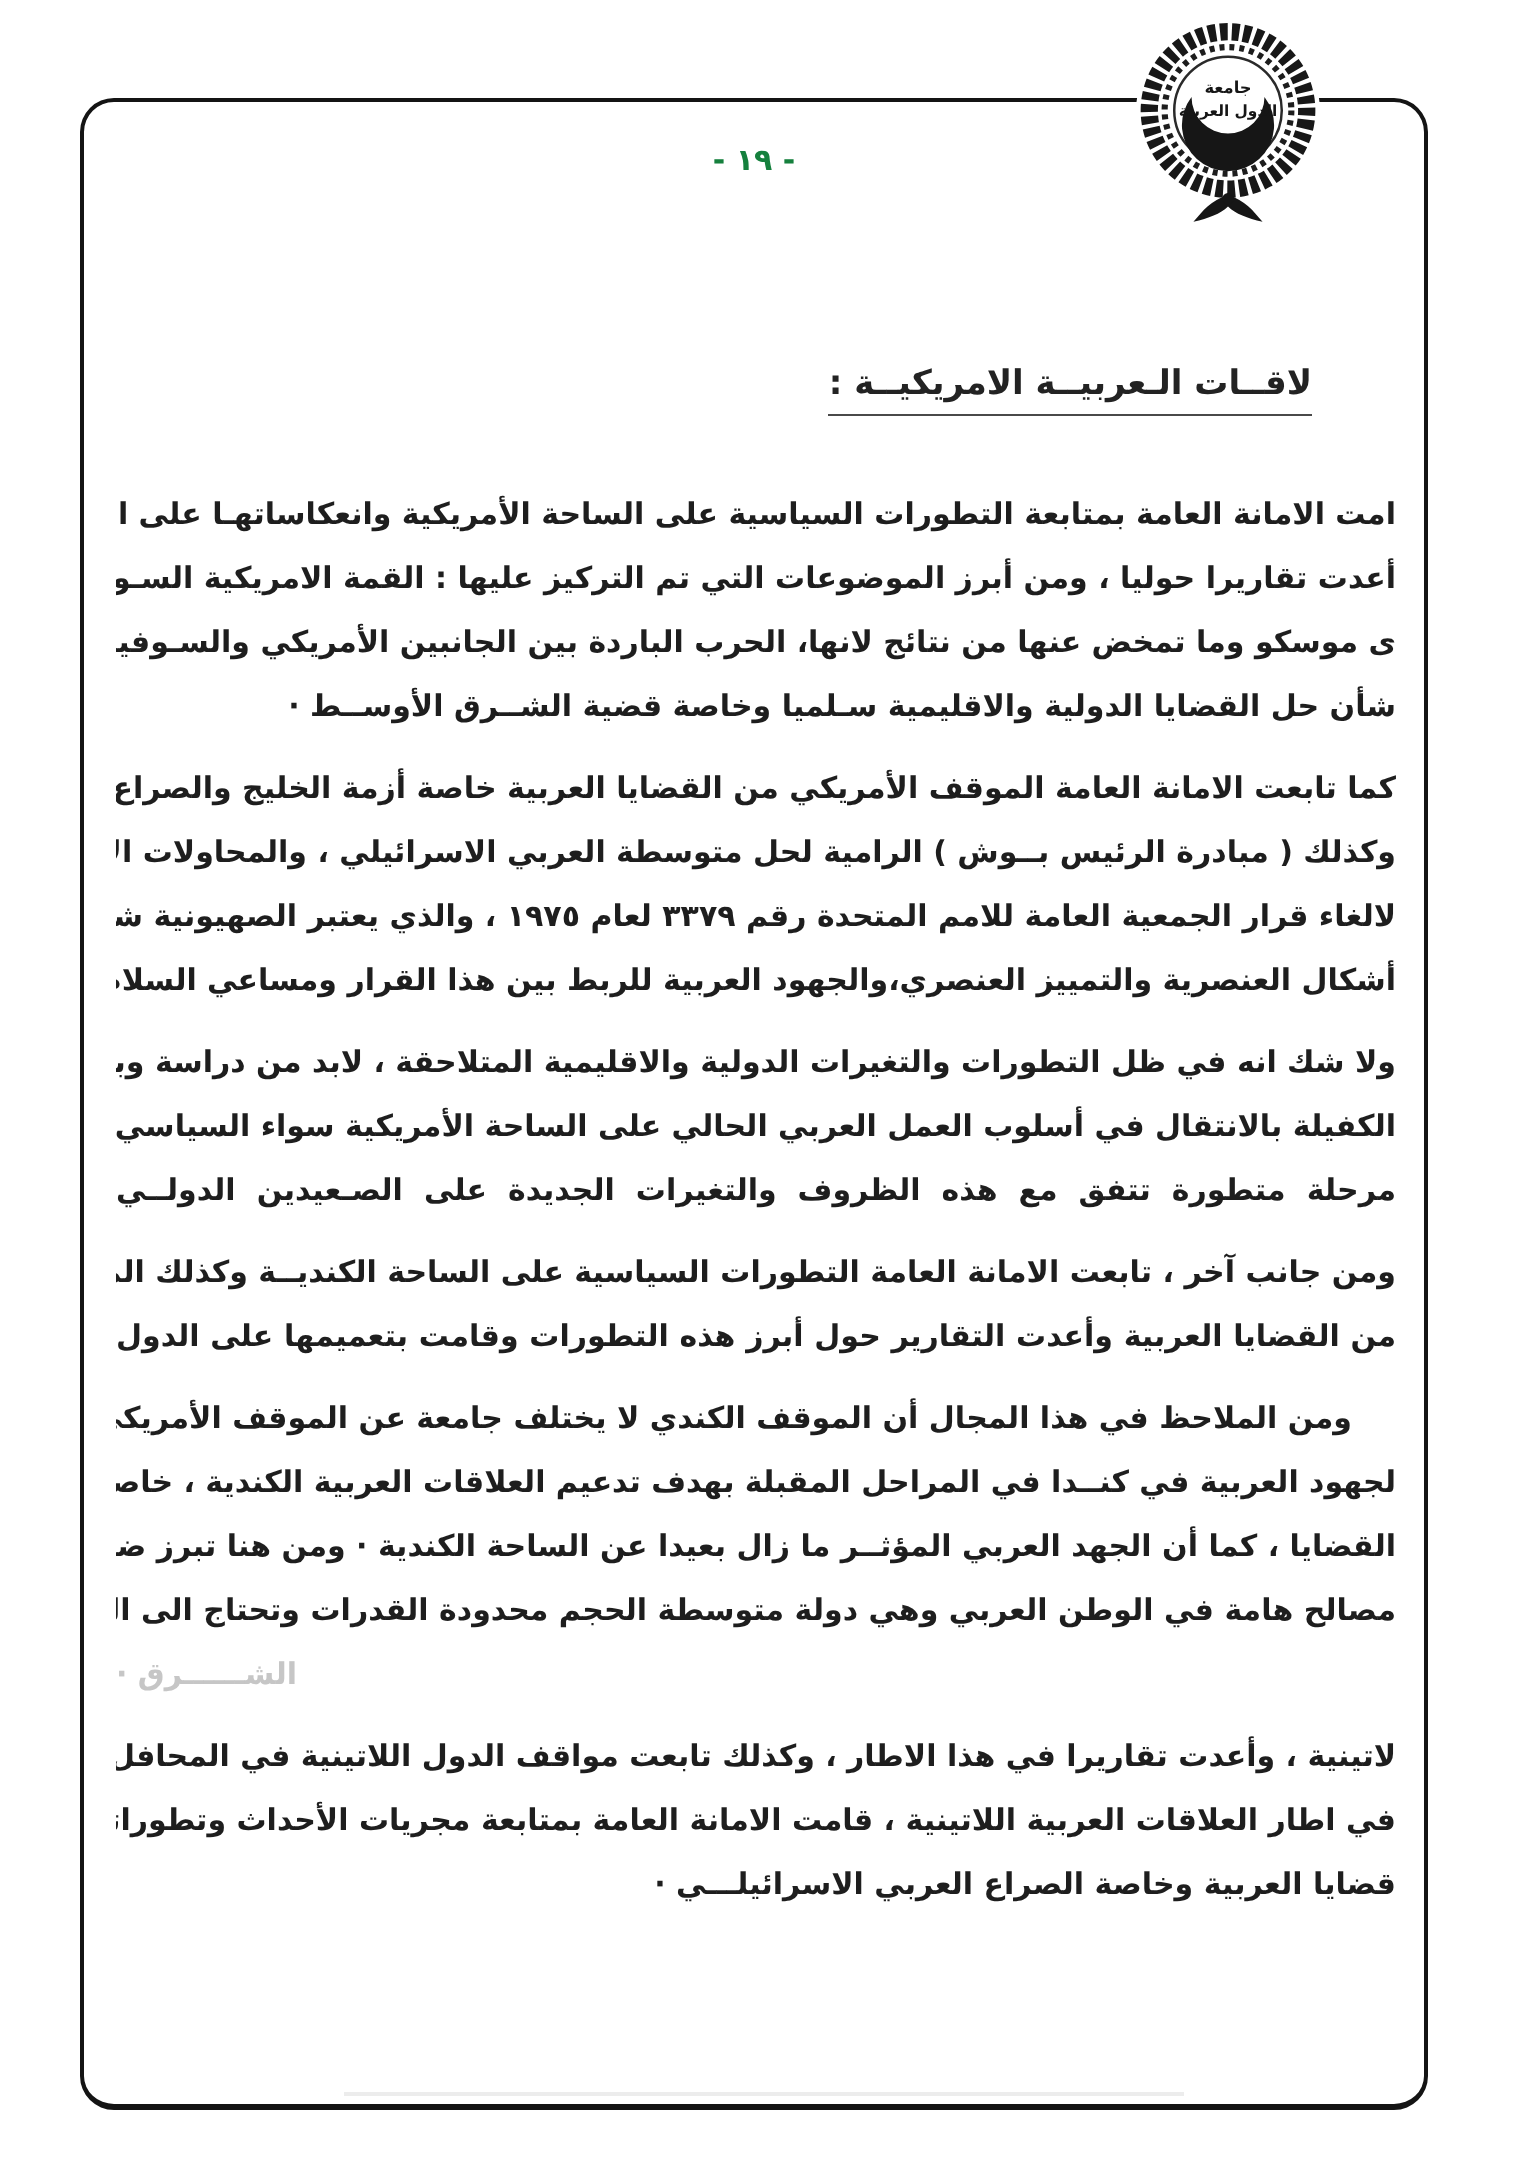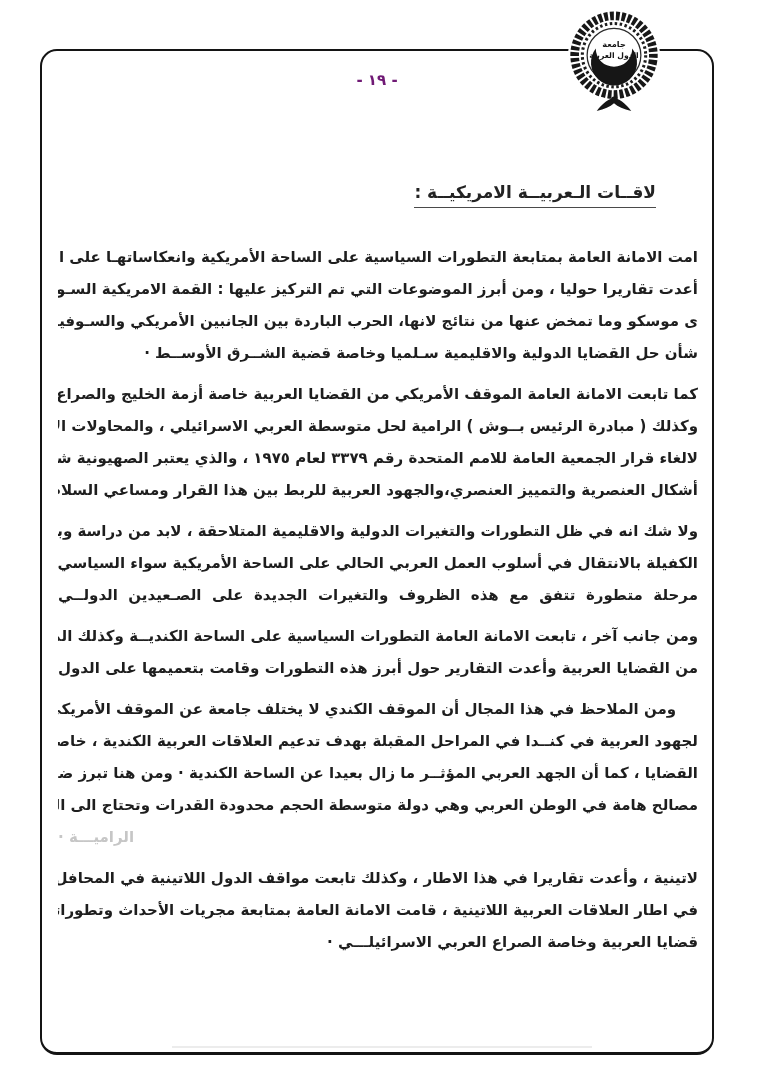--- a/index.html
+++ b/index.html
@@ -18,21 +18,21 @@
   .emblem{
     position:absolute;left:524px;top:-46px;width:96px;height:110px;z-index:5;
   }
   .emblem-mask{
     position:absolute;left:2px;top:2px;width:92px;height:98px;border-radius:50%;
     background:#ffffff;
   }
   .emblem svg{position:absolute;left:0;top:0;}
   .page-number{
     position:absolute;left:0;right:0;top:20px;text-align:center;
-    font-size:15px;letter-spacing:4px;color:#701a75;
+    font-size:15px;letter-spacing:4px;color:#15803d;
   }
   .heading-wrap{
     position:absolute;top:131px;right:56px;direction:rtl;
   }
   .heading{
     display:inline-block;font-size:17px;color:#232323;
     padding-bottom:5px;border-bottom:1.5px solid #4a4a4a;
   }
   .doc-body{
     position:absolute;top:190px;left:16px;right:14px;direction:rtl;
@@ -102,21 +102,21 @@
       </div>
       <div class="para">
         <div class="line">ومن جانب آخر ،  تابعت الامانة العامة التطورات السياسية على الساحة الكنديــة وكذلك الموقف الكنــــد ي</div>
         <div class="line last">من القضايا العربية  وأعدت التقارير حول أبرز هذه التطورات وقامت بتعميمها على الدول الأعضاء، في حينــه ·</div>
       </div>
       <div class="para faint-last indent-first">
         <div class="line">ومن الملاحظ في هذا المجال أن الموقف الكندي لا يختلف جامعة عن الموقف الأمريكي من هــــــذه</div>
         <div class="line">لجهود العربية في كنــدا في المراحل المقبلة بهدف تدعيم العلاقات العربية الكندية ،  خاصة وأن لكنــد ا</div>
         <div class="line">القضايا ،  كما أن الجهد العربي المؤثــر ما زال بعيدا عن الساحة الكندية · ومن هنا تبرز ضرورة تعزيــــز</div>
         <div class="line">مصالح هامة في الوطن العربي وهي دولة متوسطة الحجم محدودة القدرات وتحتاج الى التعاون مع الـــــدول</div>
-        <div class="line last">الراميـــة ·</div>
+        <div class="line last">الشــــــرق ·</div>
       </div>
       <div class="para">
         <div class="line">لاتينية ،   وأعدت تقاريرا في هذا الاطار ،   وكذلك تابعت مواقف الدول اللاتينية في المحافل الدولية تجــــاه</div>
         <div class="line">في اطار العلاقات العربية اللاتينية ،  قامت الامانة العامة بمتابعة مجريات الأحداث وتطوراتها في القــــارة</div>
         <div class="line last">قضايا العربية وخاصة الصراع العربي الاسرائيلـــي ·</div>
       </div>
     </div>
 
   <div class="scan-streak"></div>
 </div>

